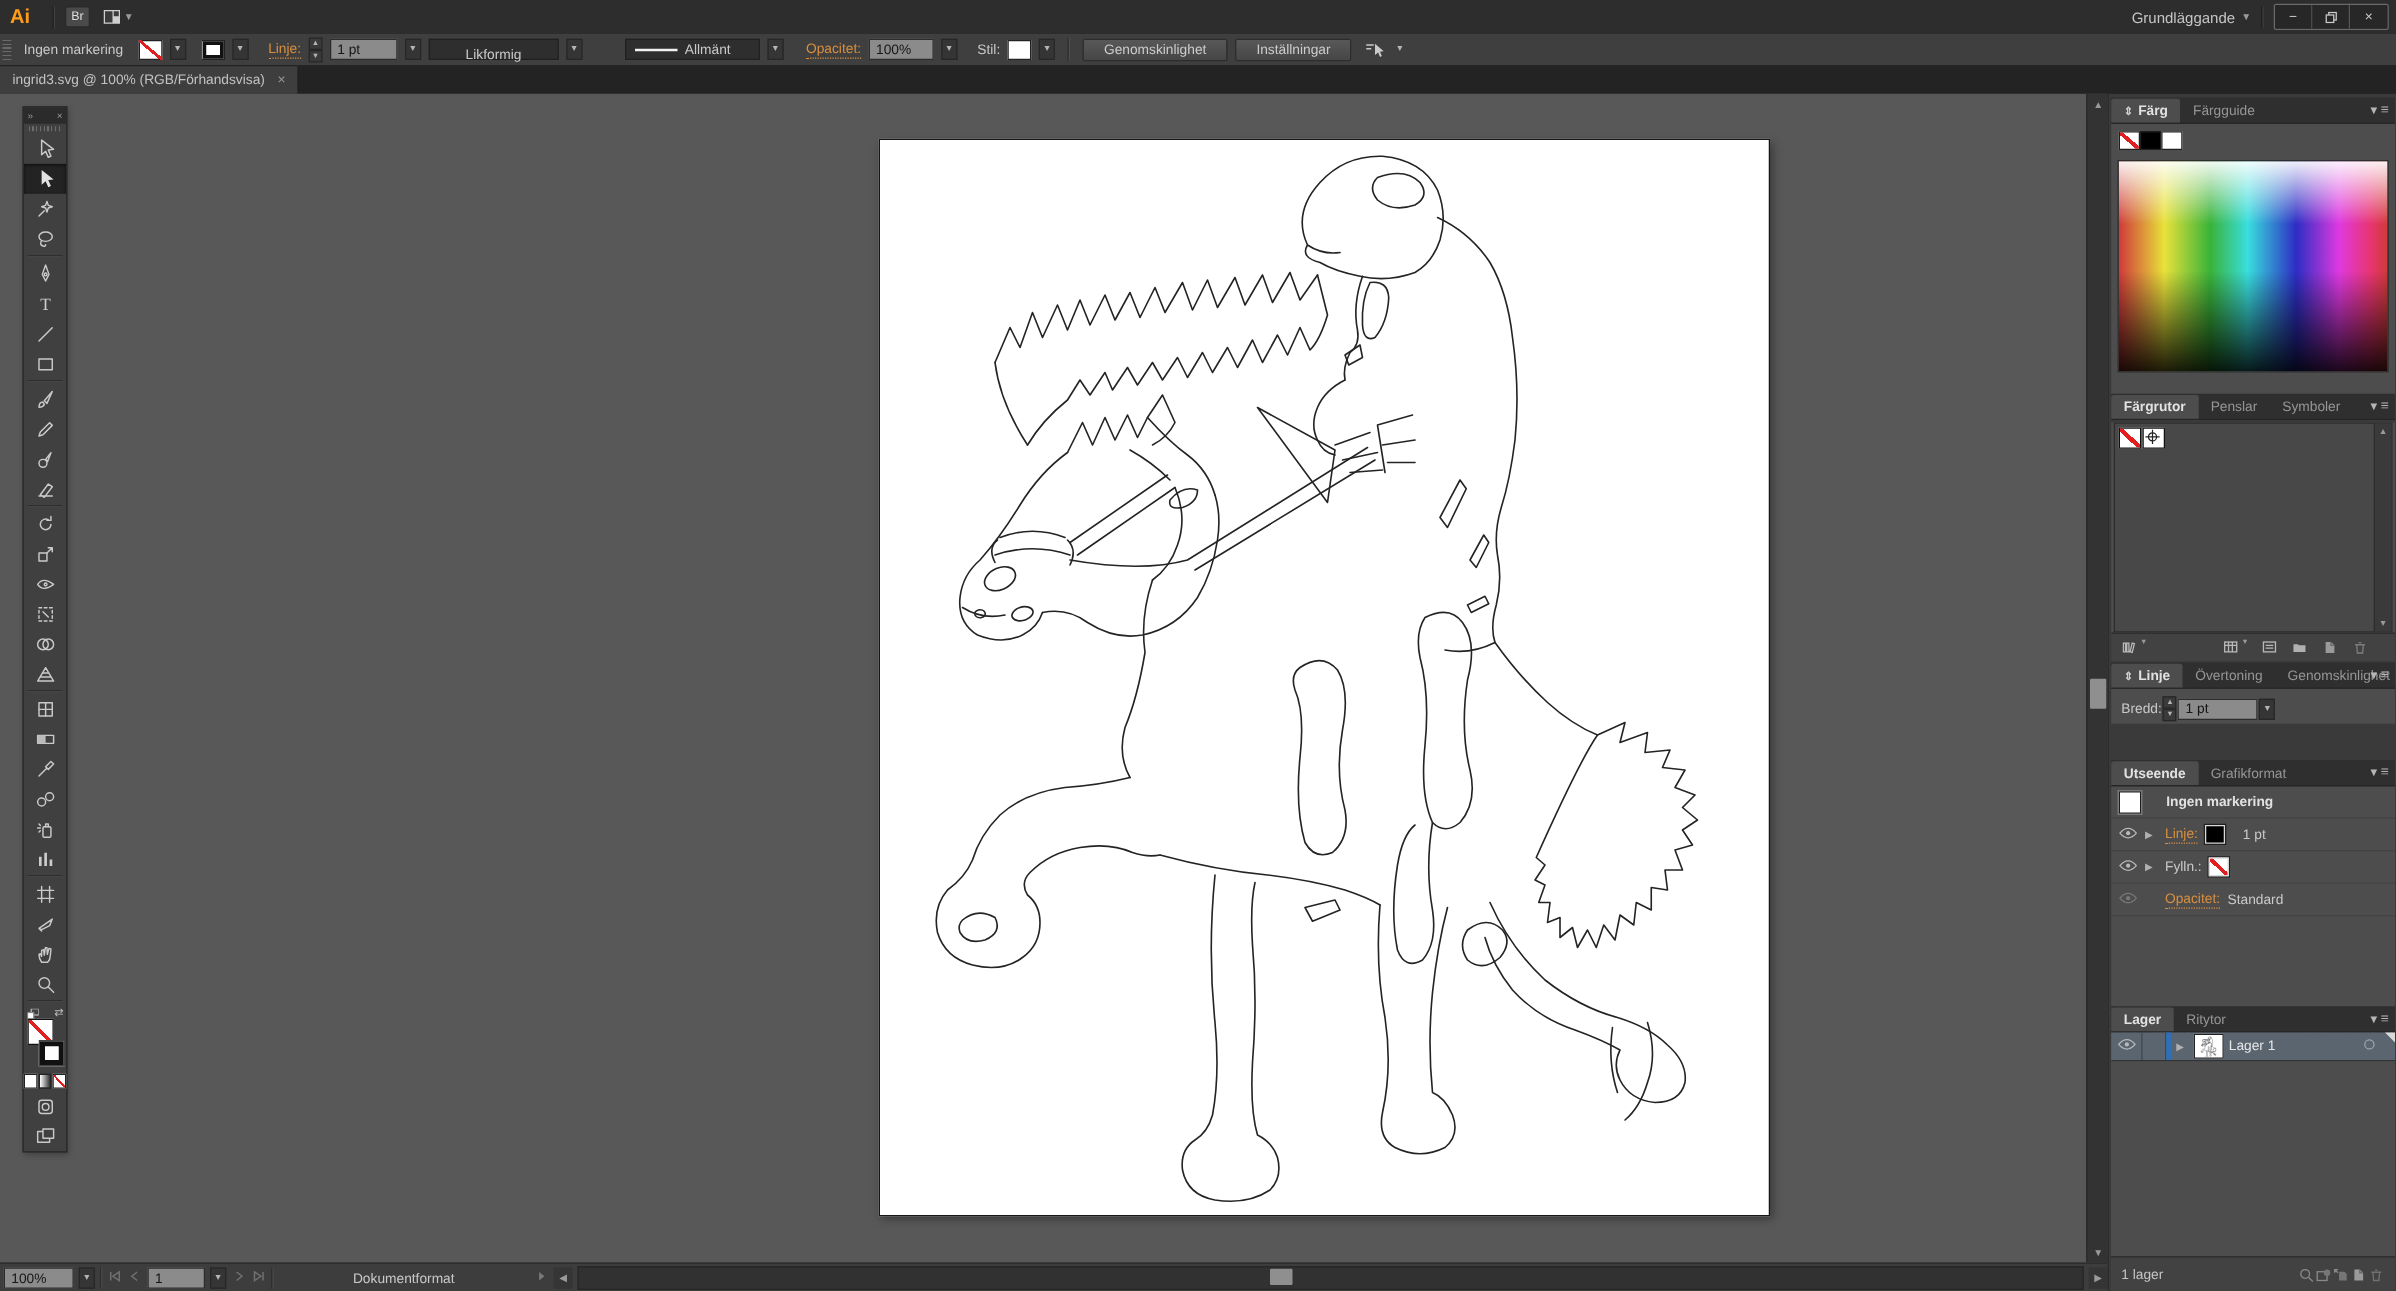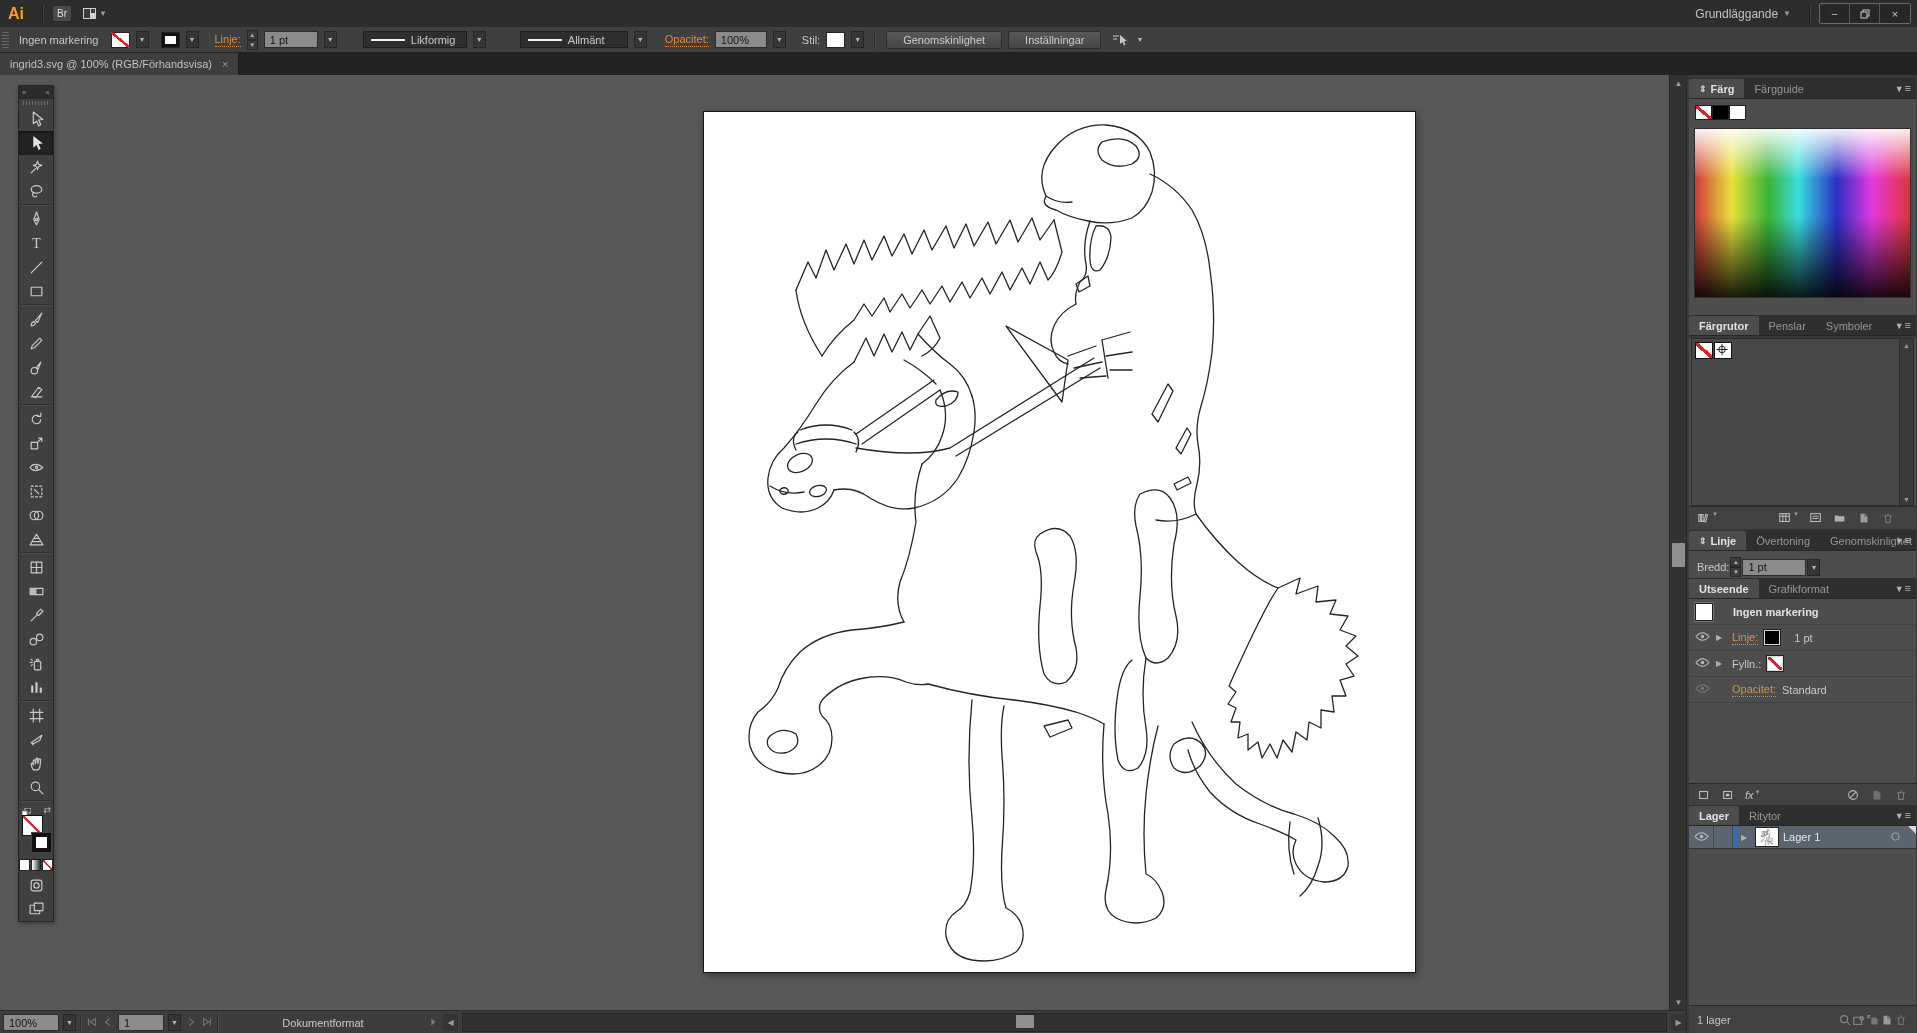--- a/index.html
+++ b/index.html
@@ -11,21 +11,21 @@
   .titlebar{position:absolute;left:0;top:0;width:100%;height:27px;background:#2d2d2d;
             border-bottom:1px solid #202020;display:flex;align-items:center;}
   .ai-logo{color:#ff9c1a;font-weight:bold;font-size:16px;padding:0 10px 0 8px;}
   .menus{display:flex;align-items:center;height:100%;}
   .menu-item{padding:0 11px;line-height:27px;font-size:12px;color:#cfcfcf;cursor:default;}
   .tb-sep{width:1px;height:18px;background:#1e1e1e;border-right:1px solid #414141;margin:0 8px;}
   .br-btn{background:#4a4a4a;border:1px solid #2a2a2a;border-radius:2px;color:#ddd;
           font-size:10px;height:17px;padding:0 4px;margin-right:10px;}
   .ws-icon{display:flex;align-items:center;gap:2px;color:#bbb;}
   .tb-right{margin-left:auto;display:flex;align-items:center;}
-  .ws-name{font-size:12px;color:#c5c5c5;margin-right:10px;display:flex;align-items:center;gap:5px;}
+  .ws-name{font-size:12px;color:#c5c5c5;display:flex;align-items:center;gap:5px;}
   .caret{font-size:8px;color:#9a9a9a;}
   .winbtns{display:flex;border:1px solid #6a6a6a;border-radius:2px;overflow:hidden;margin-right:6px;}
   .winbtns button{width:30px;height:19px;background:#272727;border:none;border-right:1px solid #555;
                   color:#ccc;font-size:11px;display:flex;align-items:center;justify-content:center;}
   .winbtns button:last-child{border-right:none;}
 
   
   .controlbar{position:absolute;left:0;top:27px;width:100%;height:25px;background:#3f3f3f;
               border-bottom:1px solid #282828;display:flex;align-items:center;gap:6px;}
   .grip{width:7px;height:17px;margin-left:2px;
@@ -282,21 +282,21 @@
     <button class="dd">▼</button>
     <span class="link-orange" style="margin-left:10px;">Linje:</span>
     <span class="stepper">
         <b>▲</b>
         <b>▼</b>
       </span>
     <span class="sunken" style="width:42px;">
         <span>1 pt</span>
       </span>
     <button class="dd">▼</button>
-    <span class="darkdrop" style="margin-left:20px;width:88px;">
+    <span class="darkdrop" style="margin-left:0;width:88px;flex-direction:column;">
       <span class="linepreview"></span>
       <span>Likformig</span>
     </span>
     <button class="dd">▼</button>
     <span class="darkdrop" style="margin-left:28px;width:92px;">
       <span class="linepreview"></span>
       <span>Allmänt</span>
     </span>
     <button class="dd">▼</button>
     <span class="link-orange" style="margin-left:12px;">Opacitet:</span>
@@ -685,21 +685,21 @@
                 <b>▼</b>
               </span>
             <span class="sunken" style="width:52px;">
                 <span>1 pt</span>
               </span>
             <button class="dd">▼</button>
           </div>
         </div>
       </div>
 
-      <div class="pgroup" style="top:503px;height:227px;">
+      <div class="pgroup" style="top:533px;height:227px;">
         <div class="ptabbar">
           <span class="ptab active">
               <span>Utseende</span>
             </span>
             <span class="ptab">
               <span>Grafikformat</span>
             </span>
             <span class="pmenu">▼<b style="font-weight:normal;font-size:11px;">≡</b></span>
         </div>
         <div class="pcontent" style="height:207px;display:flex;flex-direction:column;">

